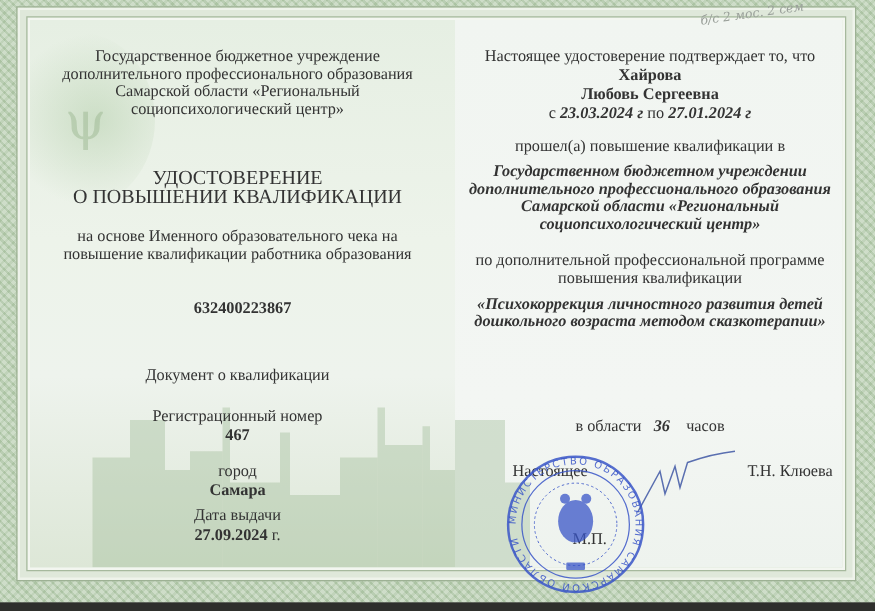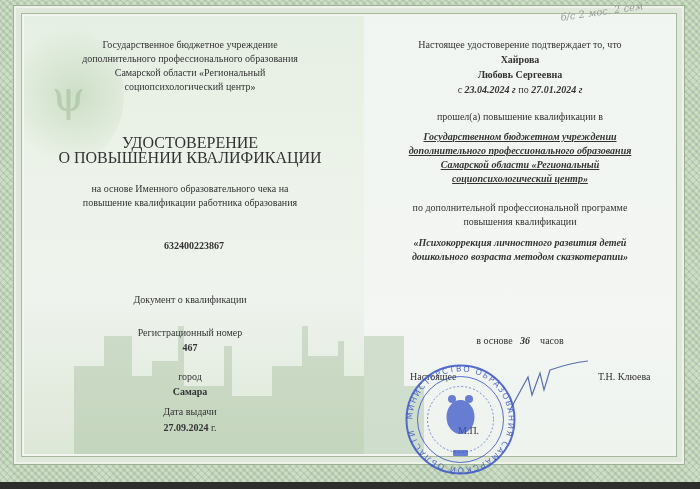--- a/index.html
+++ b/index.html
@@ -30,21 +30,21 @@
   .watermark-circle {
     position:absolute; left:-20px; top:10px; width:120px; height:140px;
     border-radius:50%;
     background: radial-gradient(ellipse at 60% 50%, rgba(170,200,160,0.45), rgba(170,200,160,0) 70%);
   }
   .watermark-psi {
     position:absolute; left:28px; top:56px; font-size:42px; color:rgba(150,180,140,0.45);
     font-family:"DejaVu Serif", serif;
   }
   .skyline { position:absolute; left:40px; top:290px; width:360px; height:148px; }
-  .text { position:absolute; color:#333; text-align:center; font-size:10px; line-height:14px; }
+  .text { position:absolute; color:#333; text-align:center; font-size:13px; line-height:14px; }
   .b { font-weight:bold; }
   .i { font-style:italic; }
   .stamp { position:absolute; left:403px; top:362px; width:115px; height:115px; }
   .handnote { position:absolute; left:560px; top:6px; font-size:10px; color:#9aa09a; font-style:italic; transform:rotate(-8deg); font-family:"DejaVu Serif", serif;}
 </style>
 </head>
 <body>
 
 <div class="sheet">
   <div class="frame-outer"></div>
@@ -105,46 +105,46 @@
   <div class="text" style="left:40px; top:421px; width:300px;">
     <span class="b">27.09.2024</span>
     <span>г.</span>
   </div>
 
   <div class="text b" style="left:365px; top:53px; width:310px;">Хайрова</div>
   <div class="text" style="left:365px; top:38px; width:310px;">Настоящее удостоверение подтверждает то, что</div>
   <div class="text b" style="left:365px; top:68px; width:310px;">Любовь Сергеевна</div>
   <div class="text" style="left:365px; top:83px; width:310px;">
     <span>с</span>
-    <span class="b i">23.04.2024 г</span>
+    <span class="b i">23.03.2024 г</span>
     <span>по</span>
     <span class="b i">27.01.2024 г</span>
   </div>
 
   <div class="text" style="left:365px; top:110px; width:310px;font-family:Liberation Serif, serif;">прошел(а) повышение квалификации в</div>
 
-  <div class="text b i" style="left:365px; top:130px; width:310px;text-decoration:underline;">
+  <div class="text b i" style="left:365px; top:130px; width:310px;">
     <div>Государственном бюджетном учреждении</div>
     <div>дополнительного профессионального образования</div>
     <div>Самарской области «Региональный</div>
     <div>социопсихологический центр»</div>
   </div>
 
   <div class="text b i" style="left:365px; top:236px; width:310px;">
     <div>«Психокоррекция личностного развития детей</div>
     <div>дошкольного возраста методом сказкотерапии»</div>
   </div>
 
   <div class="text" style="left:365px; top:201px; width:310px;">
     <div>по дополнительной профессиональной программе</div>
     <div>повышения квалификации</div>
   </div>
 
   <div class="text" style="left:365px; top:334px; width:310px;">
-    <span>в основе</span>
+    <span>в области</span>
     &nbsp;&nbsp;<span class="b i">36</span>&nbsp;&nbsp;&nbsp;
     <span>часов</span>
   </div>
 
   <div class="text" style="left:410px; top:370px; text-align:left;">Настоящее</div>
   <div class="text" style="left:598px; top:370px; text-align:left;">Т.Н. Клюева</div>
   <div class="text" style="left:410px; top:424px; text-align:left;margin-left:48px;">М.П.</div>
 
   <svg style="position:absolute; left:500px; top:355px; width:90px; height:60px;" viewBox="0 0 90 60">
     <path d="M10 55 L28 22 L32 40 L40 18 L44 35 L50 15 Q70 8 88 6" stroke="#5a6fb0" stroke-width="1.2" fill="none"></path>

